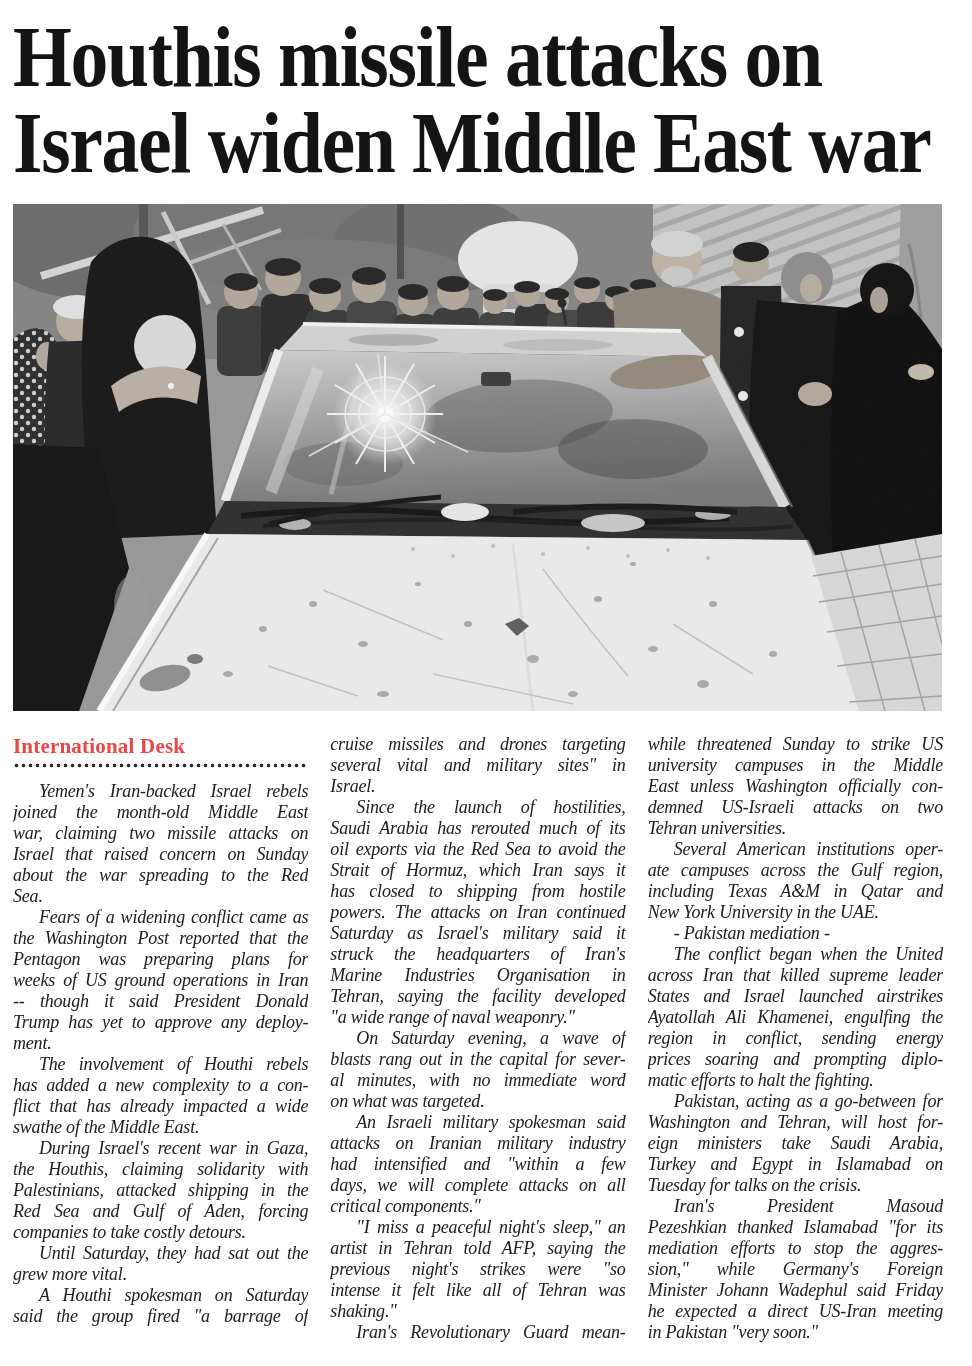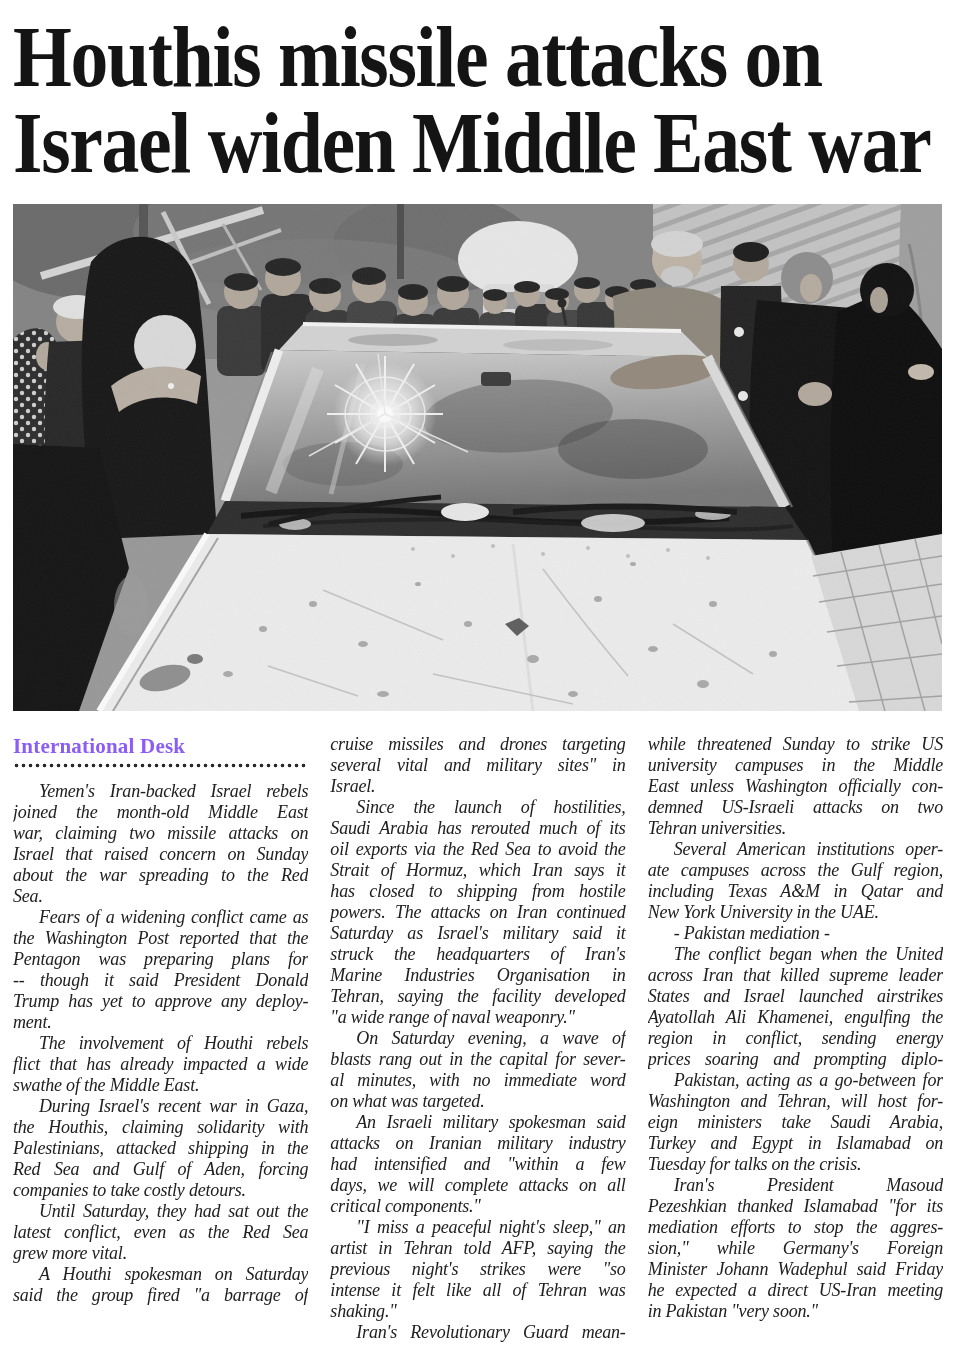--- a/index.html
+++ b/index.html
@@ -47,21 +47,21 @@
   .col{
     flex:1 1 0;
     min-width:0;
     overflow:hidden;
   }
   .byline{
     margin:0 0 5px 0;
     font-size:21px;
     line-height:24px;
     font-weight:bold;
-    color:#8b5cf6;
+    color:#ef4444;
     letter-spacing:0.2px;
   }
   .dotted-rule{
     height:5px;
     margin-bottom:13px;
     background-image:radial-gradient(circle, #2c2c2c 1.7px, transparent 2.1px);
     background-size:7px 5px;
     background-repeat:repeat-x;
     background-position:0 50%;
   }
@@ -346,39 +346,40 @@
             <span class="line">joined the month-old Middle East</span>
             <span class="line">war, claiming two missile attacks on</span>
             <span class="line">Israel that raised concern on Sunday</span>
             <span class="line">about the war spreading to the Red</span>
             <span class="line last">Sea.</span>
           </p>
           <p class="para indent">
             <span class="line">Fears of a widening conflict came as</span>
             <span class="line">the Washington Post reported that the</span>
             <span class="line">Pentagon was preparing plans for</span>
+            <span class="line">weeks of US ground operations in Iran</span>
             <span class="line">-- though it said President Donald</span>
             <span class="line">Trump has yet to approve any deploy-</span>
             <span class="line last">ment.</span>
           </p>
           <p class="para indent">
             <span class="line">The involvement of Houthi rebels</span>
+            <span class="line">has added a new complexity to a con-</span>
             <span class="line">flict that has already impacted a wide</span>
             <span class="line last">swathe of the Middle East.</span>
           </p>
           <p class="para indent">
             <span class="line">During Israel's recent war in Gaza,</span>
             <span class="line">the Houthis, claiming solidarity with</span>
             <span class="line">Palestinians, attacked shipping in the</span>
             <span class="line">Red Sea and Gulf of Aden, forcing</span>
             <span class="line last">companies to take costly detours.</span>
           </p>
           <p class="para indent">
             <span class="line">Until Saturday, they had sat out the</span>
-            <span class="line">latest conflict, even as the Red Sea</span>
             <span class="line last">grew more vital.</span>
           </p>
           <p class="para indent">
             <span class="line">A Houthi spokesman on Saturday</span>
             <span class="line">said the group fired "a barrage of</span>
           </p>
         </div>
     </div>
     <div class="col">
       <div class="col-body">
@@ -443,20 +444,21 @@
           <p class="para indent">
             <span class="line last">- Pakistan mediation -</span>
           </p>
           <p class="para indent">
             <span class="line">The conflict began when the United</span>
             <span class="line">across Iran that killed supreme leader</span>
             <span class="line">States and Israel launched airstrikes</span>
             <span class="line">Ayatollah Ali Khamenei, engulfing the</span>
             <span class="line">region in conflict, sending energy</span>
             <span class="line">prices soaring and prompting diplo-</span>
+            <span class="line last">matic efforts to halt the fighting.</span>
           </p>
           <p class="para indent">
             <span class="line">Pakistan, acting as a go-between for</span>
             <span class="line">Washington and Tehran, will host for-</span>
             <span class="line">eign ministers take Saudi Arabia,</span>
             <span class="line">Turkey and Egypt in Islamabad on</span>
             <span class="line last">Tuesday for talks on the crisis.</span>
           </p>
           <p class="para indent">
             <span class="line">Iran's President Masoud</span>

